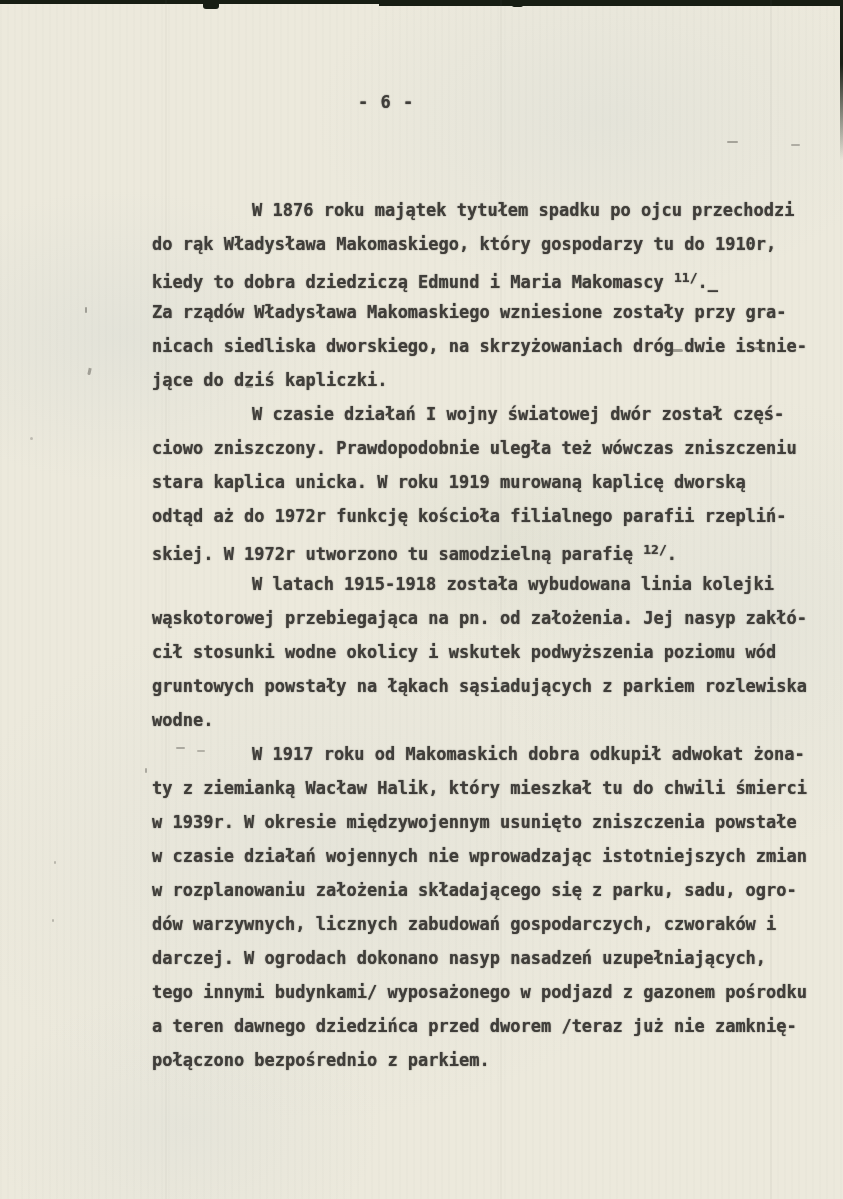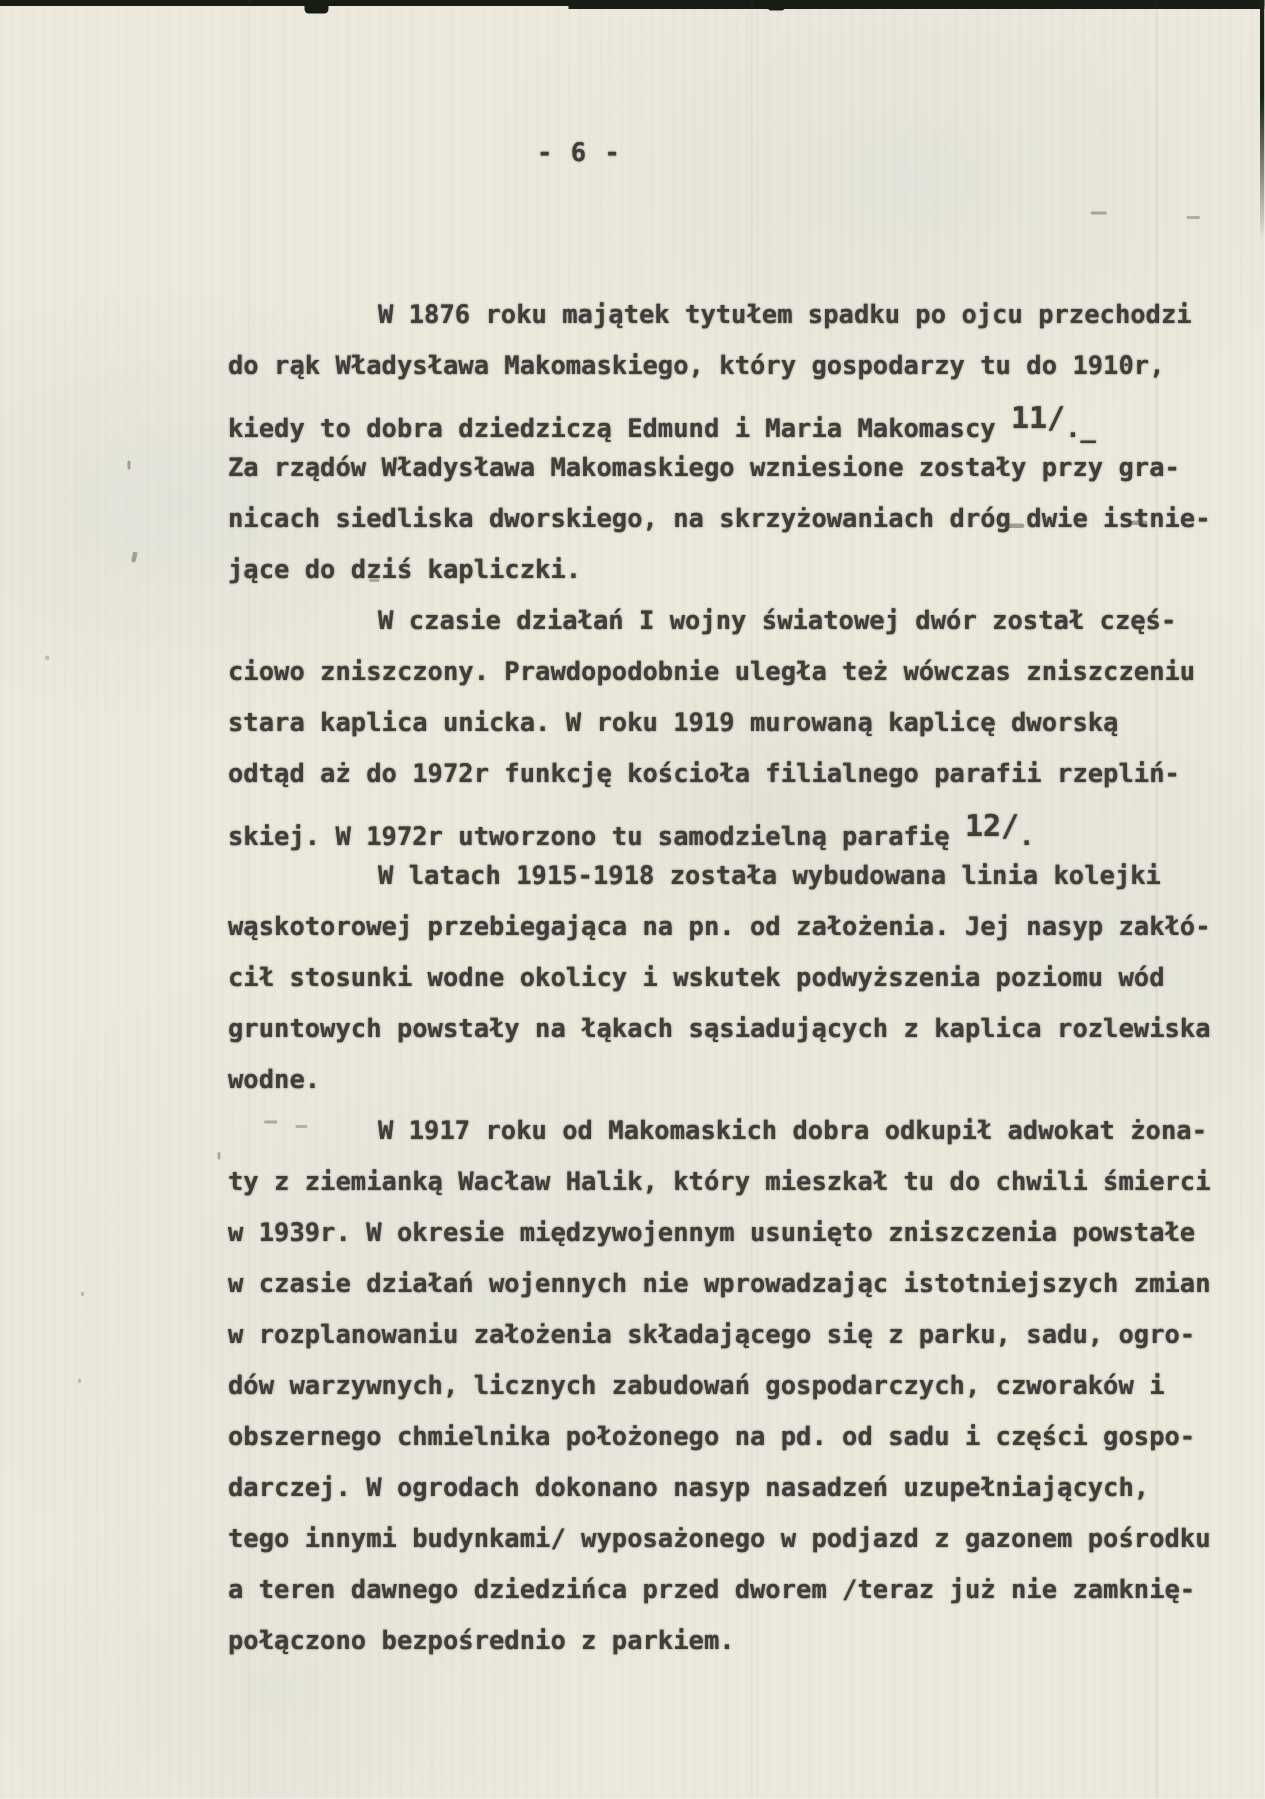--- a/index.html
+++ b/index.html
@@ -40,21 +40,21 @@
   .pgnum,.ln{
     font-family:"DejaVu Sans Mono",monospace;
     font-weight:700;font-size:17px;color:var(--ink,#403e3a);
     text-shadow:0 0 1px rgba(62,60,55,.75), 0 0 2px rgba(62,60,55,.22);
     white-space:pre;
   }
   .pgnum{position:absolute;left:358px;top:92px;letter-spacing:1px;}
   .body-lines{position:absolute;left:152px;top:150px;width:672px;margin-top:43px;}
   .ln{height:34px;line-height:34px;}
   .ln.indent{padding-left:100px;}
-  .sup{font-size:20px;vertical-align:6px;letter-spacing:0;}
+  .sup{font-size:13px;vertical-align:6px;letter-spacing:0;}
 
   
   .mark{position:absolute;background:rgba(72,70,64,.55);border-radius:1.5px;}
   .m1{left:727px;top:141px;width:11px;height:2px;opacity:.75;}
   .m2{left:791px;top:144px;width:9px;height:2px;opacity:.65;}
   .m3{left:671px;top:349px;width:12px;height:3px;opacity:.85;}
   .m4{left:754px;top:347px;width:11px;height:3px;opacity:.8;}
   .m5{left:246px;top:386px;width:7px;height:2px;opacity:.7;}
   .m6{left:176px;top:747px;width:9px;height:2px;opacity:.7;}
   .m7{left:197px;top:750px;width:8px;height:2px;opacity:.6;}
@@ -88,29 +88,28 @@
     <div class="ln">nicach siedliska dworskiego, na skrzyżowaniach dróg dwie istnie-</div>
     <div class="ln">jące do dziś kapliczki.</div>
     <div class="ln indent">W czasie działań I wojny światowej dwór został częś-</div>
     <div class="ln">ciowo zniszczony. Prawdopodobnie uległa też wówczas zniszczeniu</div>
     <div class="ln">stara kaplica unicka. W roku 1919 murowaną kaplicę dworską</div>
     <div class="ln">odtąd aż do 1972r funkcję kościoła filialnego parafii rzepliń-</div>
     <div class="ln"><span>skiej. W 1972r utworzono tu samodzielną parafię </span><span class="sup">12/</span><span>.</span></div>
     <div class="ln indent">W latach 1915-1918 została wybudowana linia kolejki</div>
     <div class="ln">wąskotorowej przebiegająca na pn. od założenia. Jej nasyp zakłó-</div>
     <div class="ln">cił stosunki wodne okolicy i wskutek podwyższenia poziomu wód</div>
-    <div class="ln">gruntowych powstały na łąkach sąsiadujących z kaplica rozlewiska</div>
+    <div class="ln">gruntowych powstały na łąkach sąsiadujących z parkiem rozlewiska</div>
     <div class="ln">wodne.</div>
     <div class="ln indent">W 1917 roku od Makomaskich dobra odkupił adwokat żona-</div>
     <div class="ln">ty z ziemianką Wacław Halik, który mieszkał tu do chwili śmierci</div>
     <div class="ln">w 1939r. W okresie międzywojennym usunięto zniszczenia powstałe</div>
     <div class="ln">w czasie działań wojennych nie wprowadzając istotniejszych zmian</div>
     <div class="ln">w rozplanowaniu założenia składającego się z parku, sadu, ogro-</div>
     <div class="ln">dów warzywnych, licznych zabudowań gospodarczych, czworaków i</div>
-    <div class="ln">obszernego chmielnika położonego na pd. od sadu i części gospo-</div>
     <div class="ln">darczej. W ogrodach dokonano nasyp nasadzeń uzupełniających,</div>
     <div class="ln">tego innymi budynkami/ wyposażonego w podjazd z gazonem pośrodku</div>
     <div class="ln">a teren dawnego dziedzińca przed dworem /teraz już nie zamknię-</div>
     <div class="ln">połączono bezpośrednio z parkiem.</div>
   </div>
 
   <div class="mark m1"></div>
   <div class="mark m2"></div>
   <div class="mark m3"></div>
   <div class="mark m4"></div>

